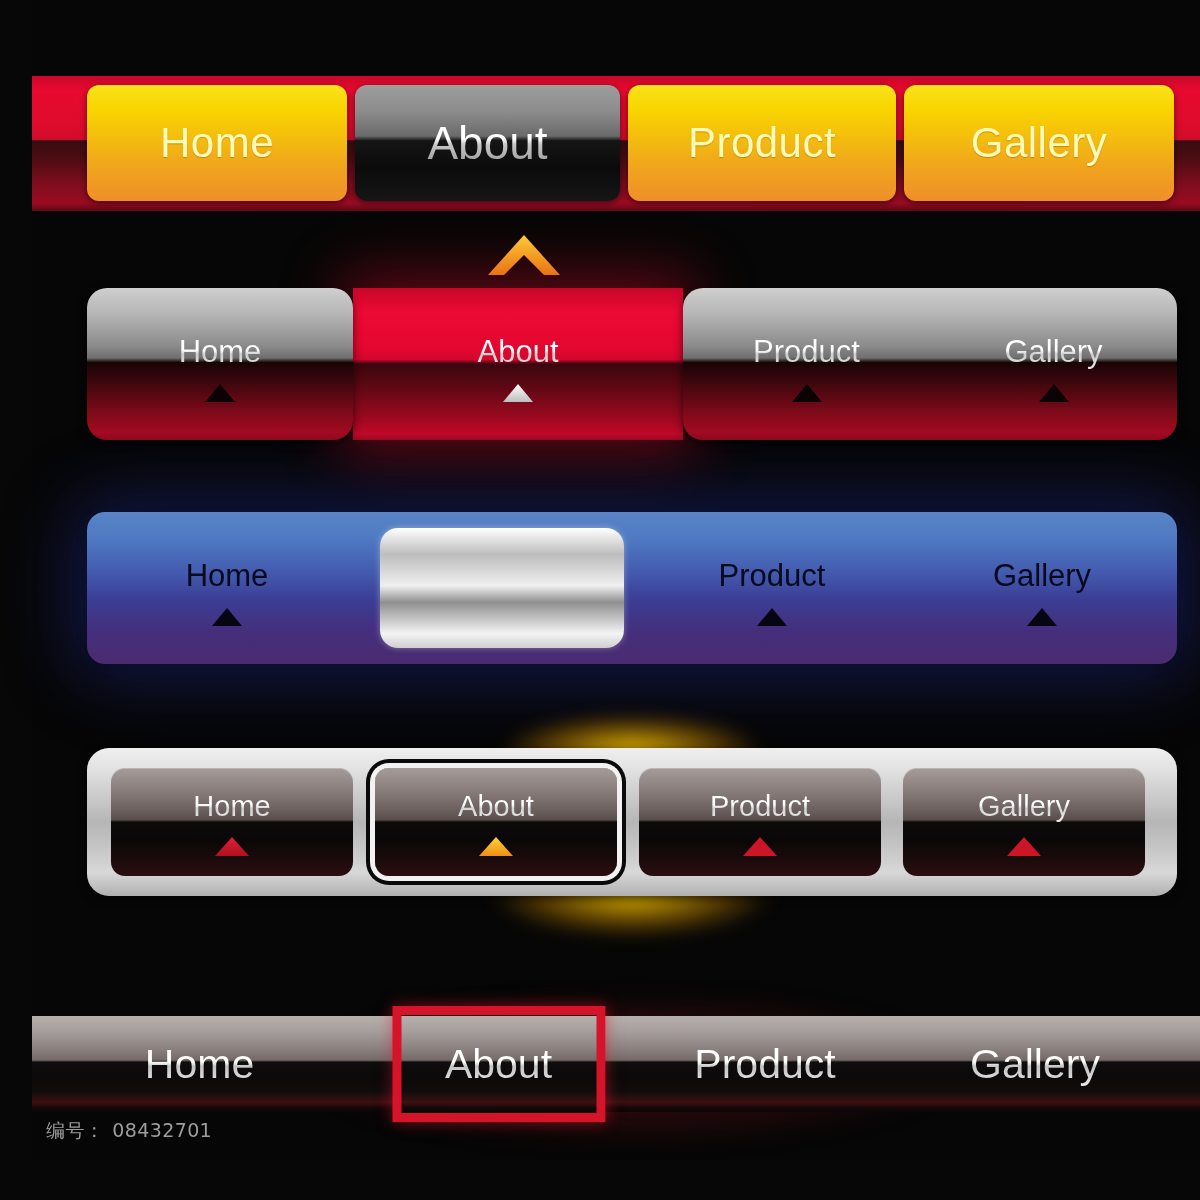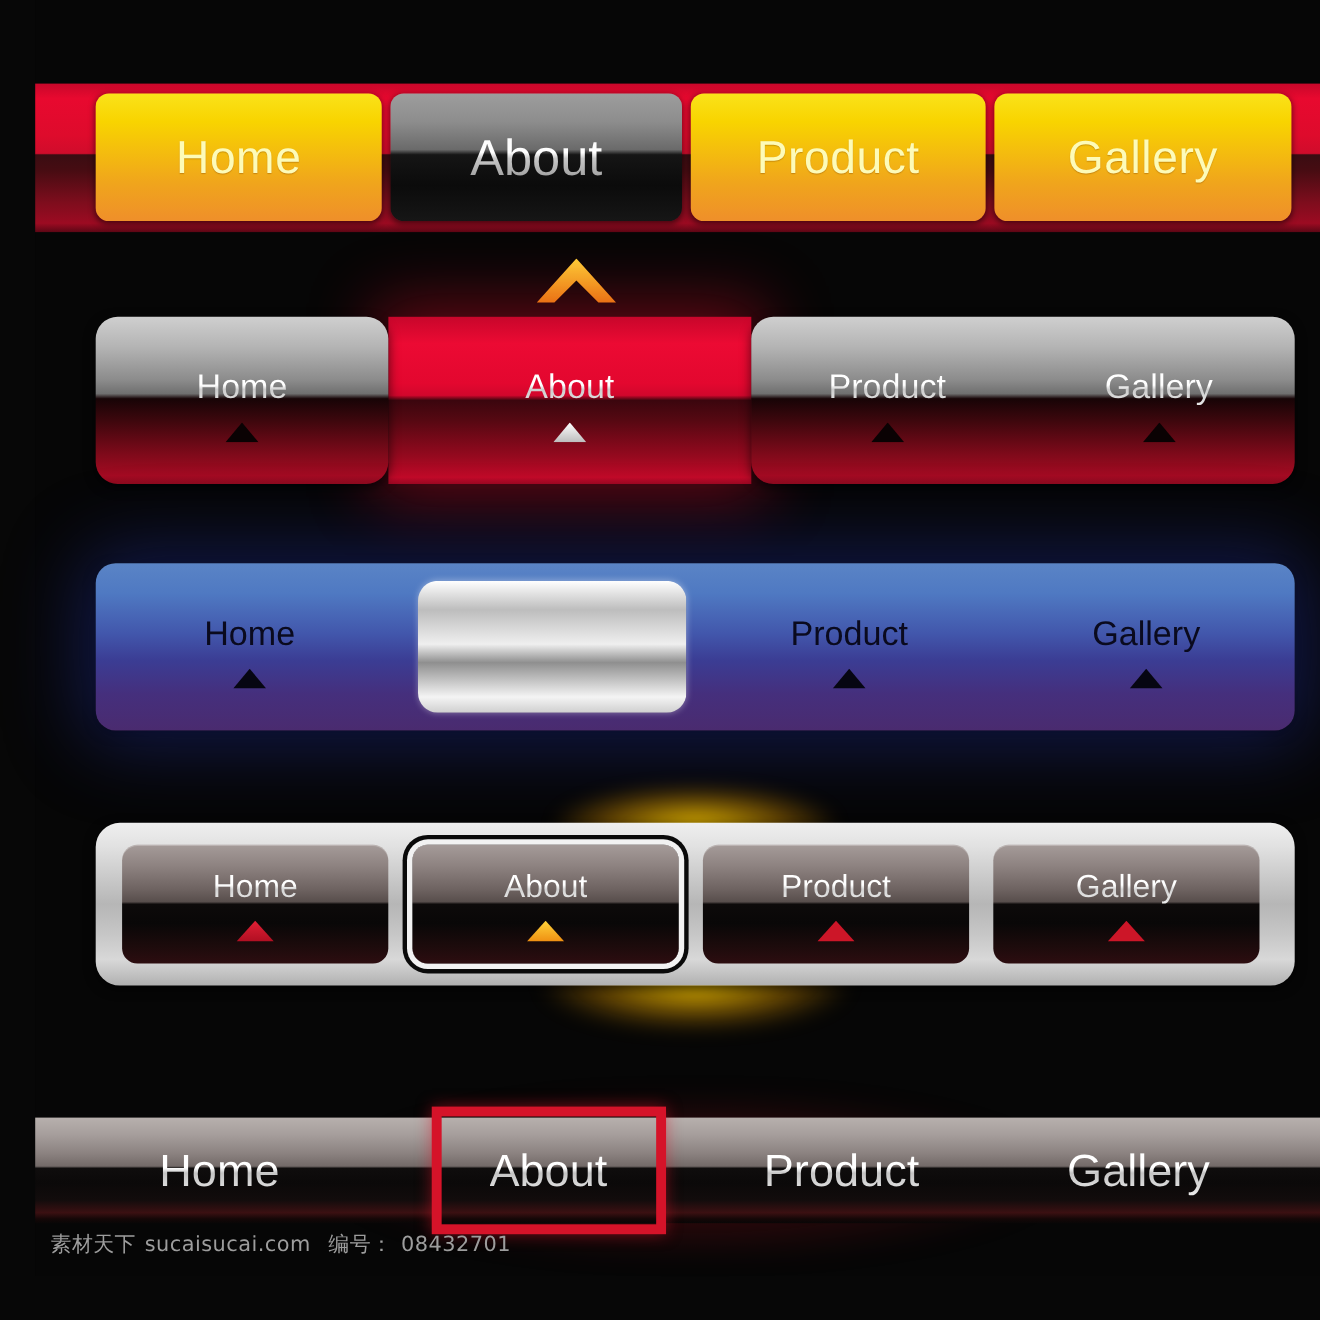--- a/index.html
+++ b/index.html
@@ -414,22 +414,18 @@
 
       <div class="n5-item" style="width:270px">
         <span class="lbl">Gallery</span>
       </div>
 
     </div>
   </div>
 
   <div class="footer">
     <div class="grp">
-      <span>素材天下</span>
-      <span>sucaisucai.com</span>
-    </div>
-    <div class="grp">
       <span>编号：</span>
       <span>08432701</span>
     </div>
   </div>
 
 </div>
 
 </body></html>

